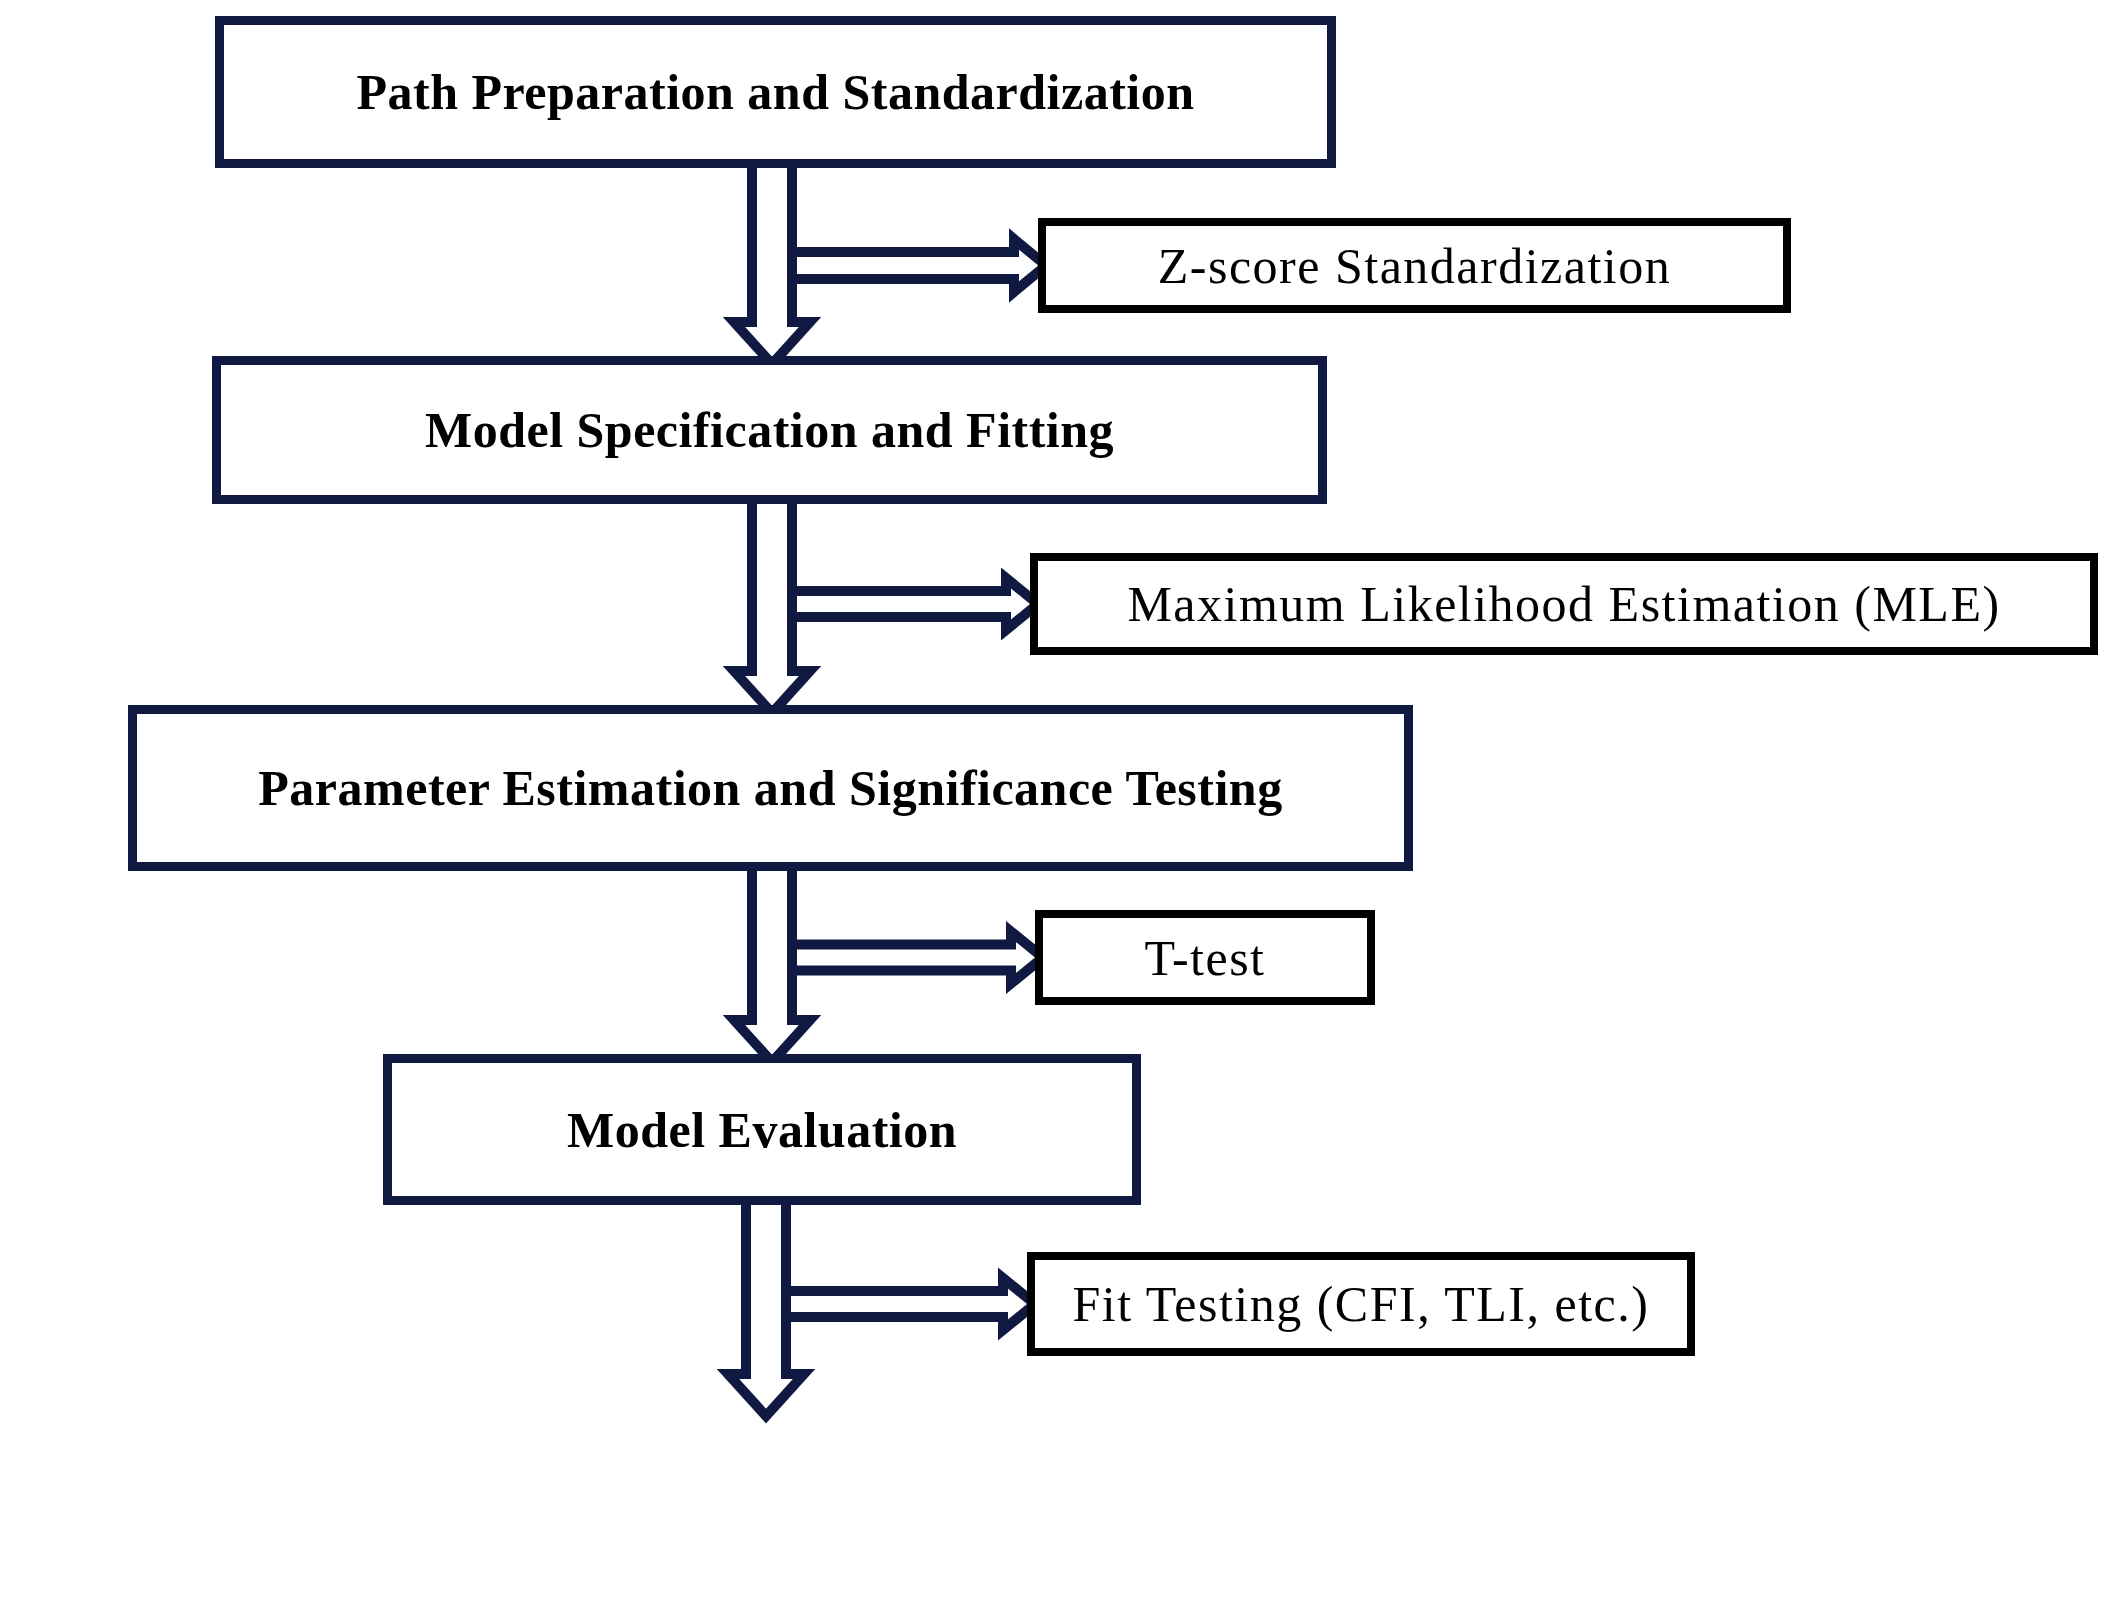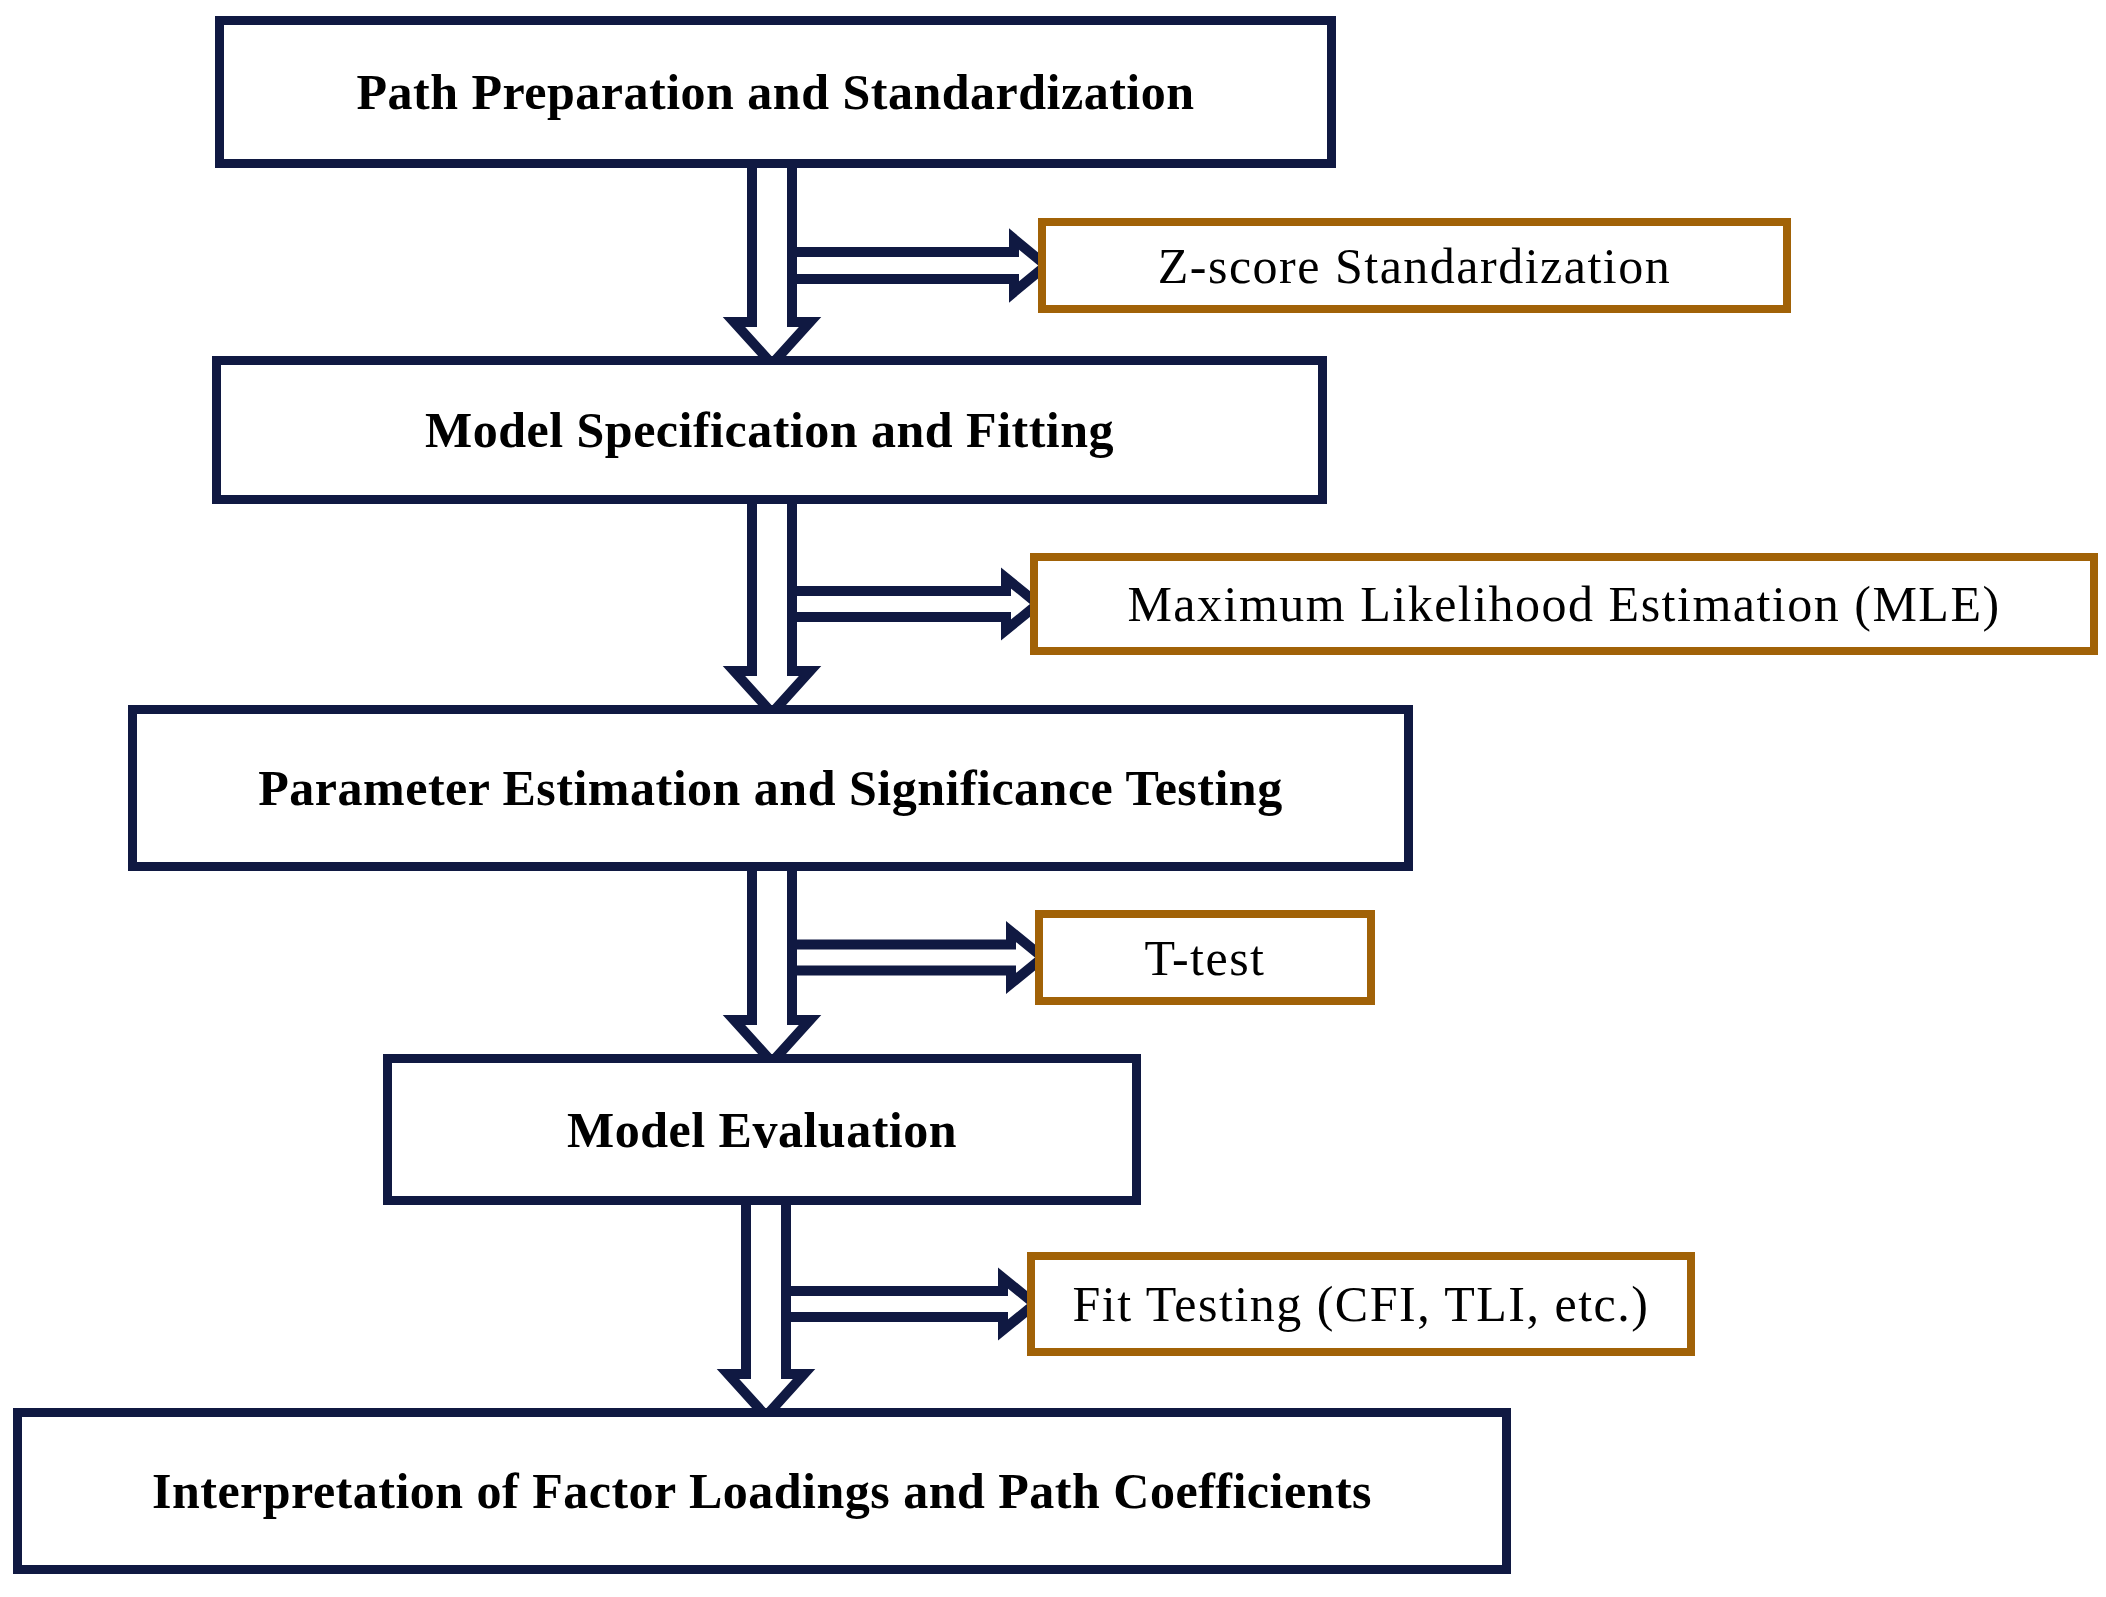--- a/index.html
+++ b/index.html
@@ -34,21 +34,21 @@
     z-index: 2;
     color: #000000;
   }
   .main-box {
     border: 9px solid #101942;
     font-weight: bold;
     font-size: 50px;
     letter-spacing: 0.5px;
   }
   .side-box {
-    border: 8px solid #a16207;
+    border: 8px solid #000000;
     font-weight: normal;
     font-size: 50px;
     letter-spacing: 1.5px;
   }
   
   .b1 { left: 215px;  top: 16px;   width: 1121px; height: 152px; }
   .b2 { left: 212px;  top: 356px;  width: 1115px; height: 148px; }
   .b3 { left: 128px;  top: 705px;  width: 1285px; height: 166px; align-items: center; }
   .b4 { left: 383px;  top: 1054px; width: 758px;  height: 151px; }
   .b5 { left: 13px;   top: 1408px; width: 1498px; height: 166px; }
@@ -85,23 +85,20 @@
   </div>
 
   <div class="box main-box b3">
     <span>Parameter Estimation and Significance Testing</span>
   </div>
 
   <div class="box main-box b4">
     <span>Model Evaluation</span>
   </div>
 
-  <div class="box main-box b5">
-    <span>Interpretation of Factor Loadings and Path Coefficients</span>
-  </div>
 
   <div class="box side-box s1">
     <span>Z-score Standardization</span>
   </div>
 
   <div class="box side-box s2">
     <span>Maximum Likelihood Estimation (MLE)</span>
   </div>
 
   <div class="box side-box s3">

